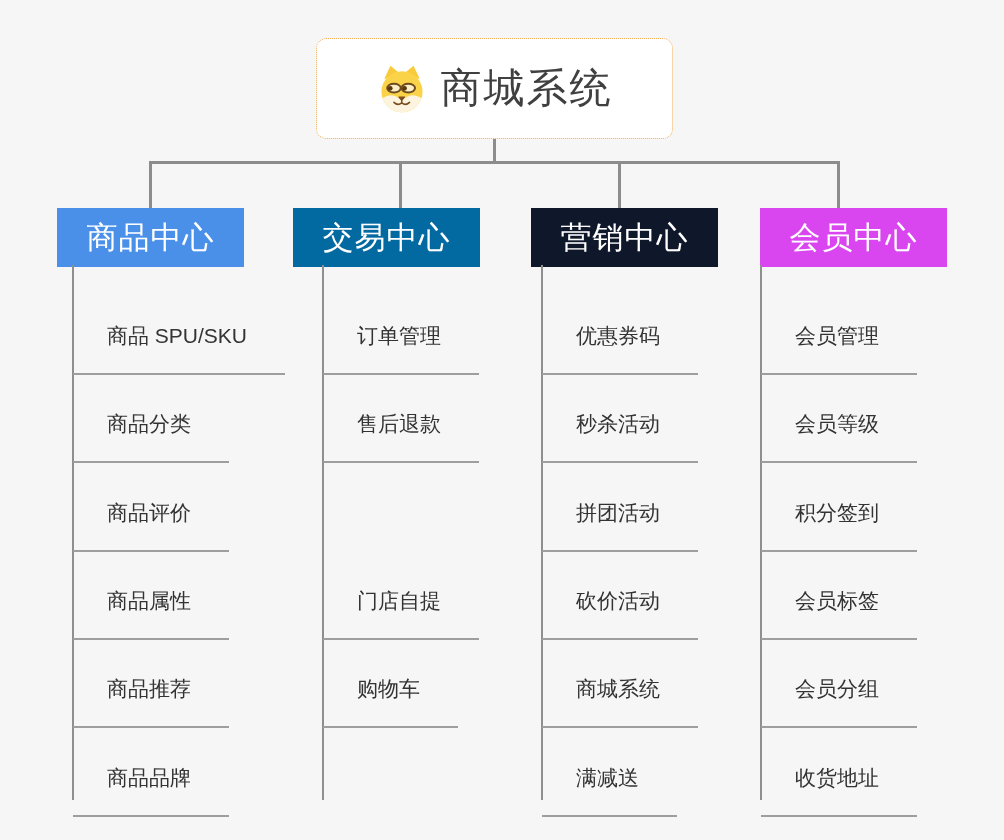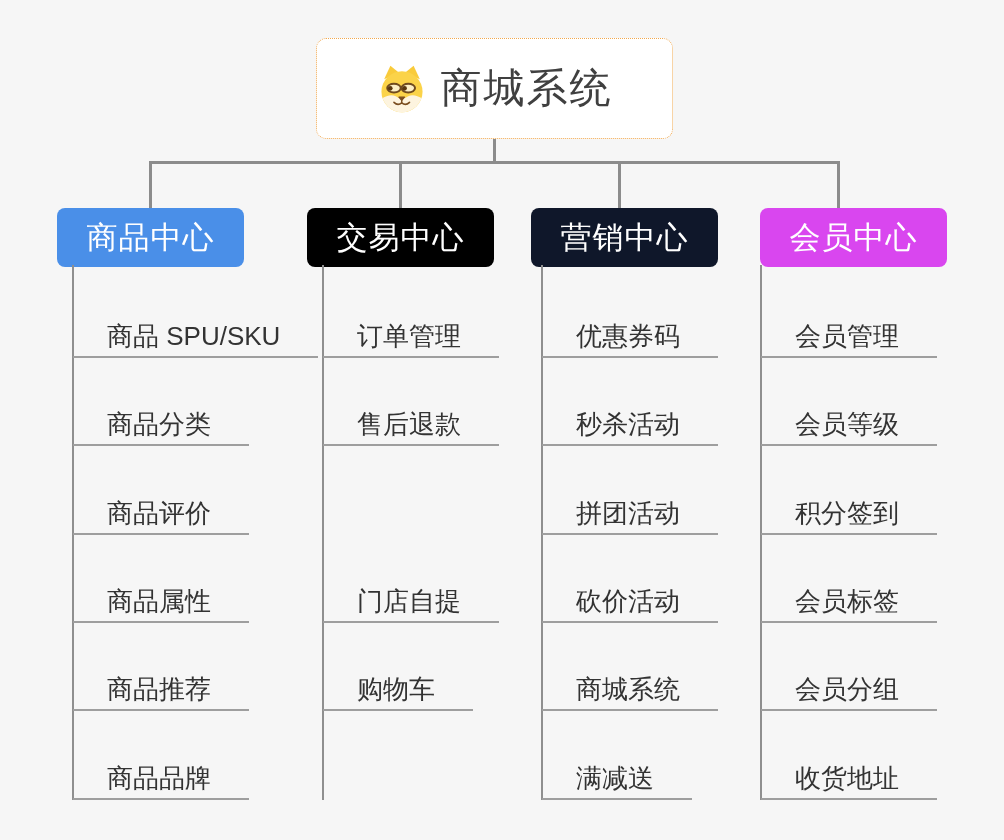--- a/index.html
+++ b/index.html
@@ -13,27 +13,27 @@
   .trunk{top:265px;width:2px;height:535px;background:#8f8f8f;}
 
   
   .root{position:absolute;left:316px;top:38px;width:357px;height:101px;background:#ffffff;
         border:1px dotted #f2a94f;border-radius:10px;display:flex;align-items:center;
         justify-content:center;gap:14px;box-sizing:border-box;cursor:pointer;}
   .root-title{font-size:41px;letter-spacing:2px;color:#f5a33c;font-weight:500;white-space:nowrap;}
   .root-icon{width:50px;height:50px;flex:0 0 auto;}
 
   
-  .branch{position:absolute;top:208px;width:187px;height:59px;border-radius:8px;
+  .branch{position:absolute;top:208px;width:187px;height:59px;border-radius:0;
           display:flex;align-items:center;justify-content:center;color:#ffffff;
           font-size:31px;letter-spacing:1px;white-space:nowrap;cursor:pointer;}
 
   
-  .leaf{position:absolute;font-size:26px;line-height:34px;color:#333333;
-        padding:0 38px 3px 34px;border-bottom:2px solid #9e9e9e;white-space:nowrap;cursor:pointer;}
+  .leaf{position:absolute;font-size:21px;line-height:34px;color:#333333;
+        padding:0 38px 20px 34px;border-bottom:2px solid #9e9e9e;white-space:nowrap;cursor:pointer;}
   .c0{left:73px;} .c1{left:323px;} .c2{left:542px;} .c3{left:761px;}
   .t0{left:72px;} .t1{left:322px;} .t2{left:541px;} .t3{left:760px;}
   .r0{top:319px;} .r1{top:407px;} .r2{top:496px;} .r3{top:584px;} .r4{top:672px;} .r5{top:761px;}
   .d0{left:149px;} .d1{left:399px;} .d2{left:618px;} .d3{left:837px;}
 </style>
 </head>
 <body>
 
 <div id="canvas">
 
@@ -60,21 +60,21 @@
       <circle cx="14.8" cy="27.2" r="2.7" fill="#59370f"></circle>
       <circle cx="30.8" cy="27.2" r="2.7" fill="#59370f"></circle>
       <path d="M24.6,37.2 h6.2 l-3.1,3.6 z" fill="#7a4e20" stroke="#7a4e20" stroke-width="1.4" stroke-linejoin="round"></path>
       <path d="M27.7,41 v2" stroke="#7a4e20" stroke-width="1.6" fill="none" stroke-linecap="round"></path>
       <path d="M19,43 Q23.3,47.2 27.7,43.5 Q32.1,47.2 36.4,43" stroke="#7a4e20" stroke-width="1.8" fill="none" stroke-linecap="round"></path>
     </svg>
     <span class="root-title" style="color: #404040;">商城系统</span>
   </div>
 
   <div class="branch" style="left: 57px; background-color: rgb(74, 143, 232);">商品中心</div>
-  <div class="branch" style="left: 307px; background-color: #000000;">交易中心</div>
+  <div class="branch" style="left: 293px; background-color: #0369a1;">交易中心</div>
   <div class="branch" style="left: 531px; background-color: #0f172a; text-align: center;">营销中心</div>
   <div class="branch" style="left: 745px; background-color: #d946ef; margin-left: 15px;">会员中心</div>
 
   <div class="line trunk t0"></div>
   <div class="line trunk t1"></div>
   <div class="line trunk t2"></div>
   <div class="line trunk t3"></div>
 
   <div class="leaf c0 r0">商品 SPU/SKU</div>
   <div class="leaf c0 r1">商品分类</div>

